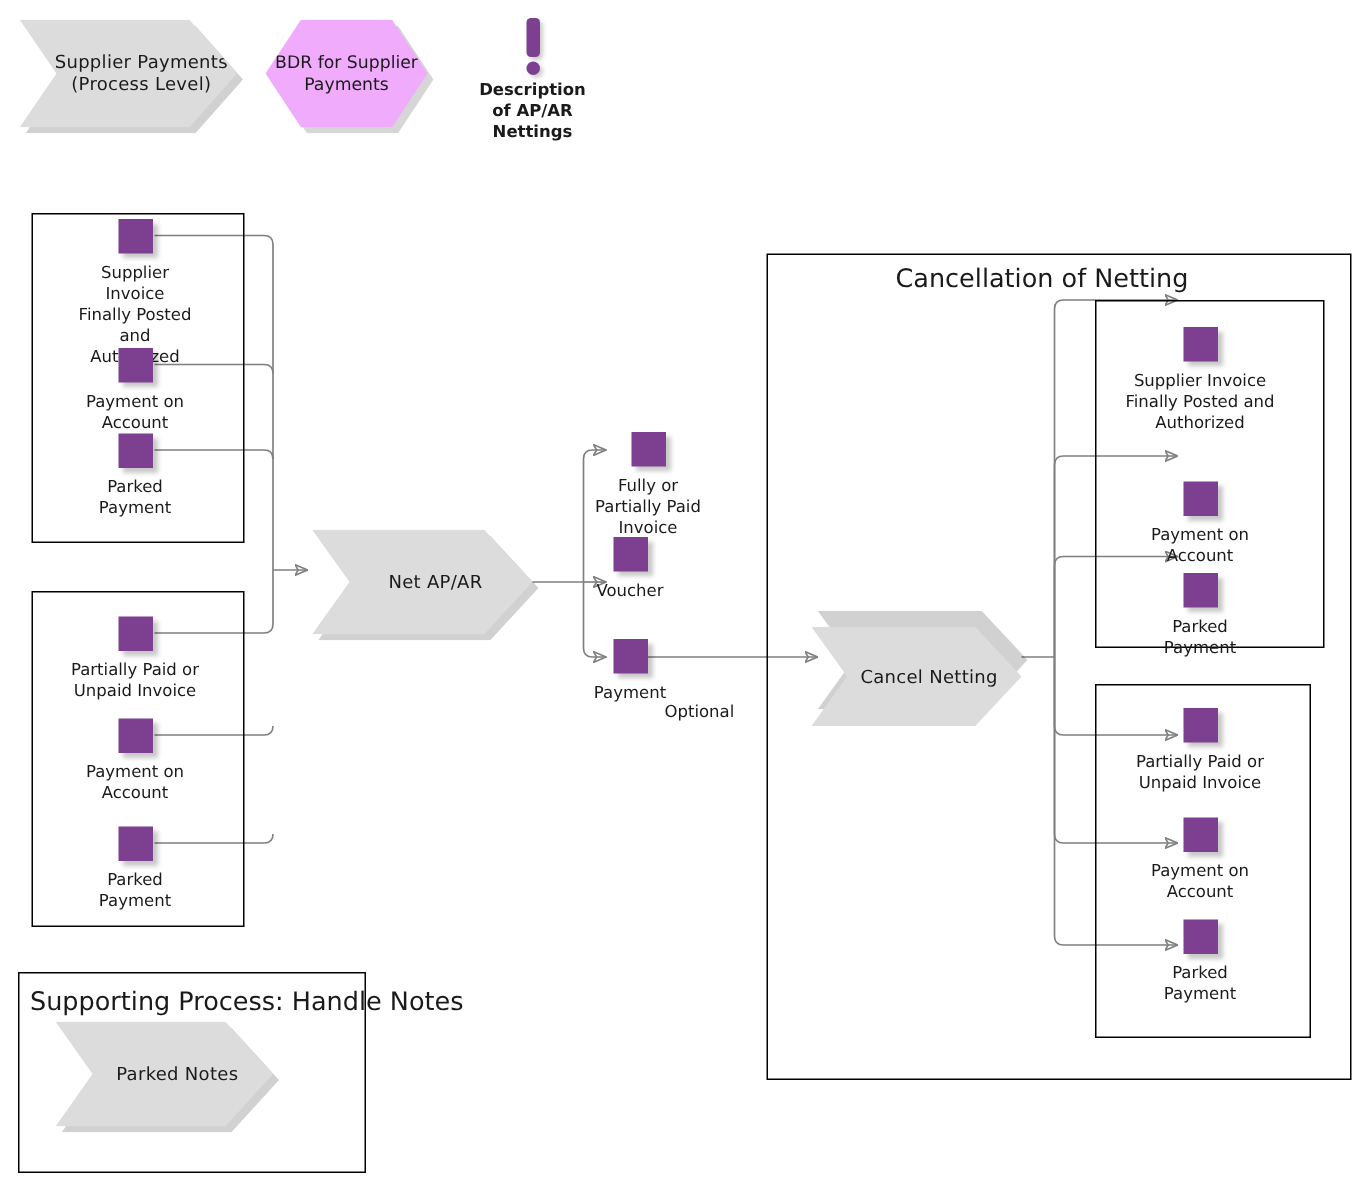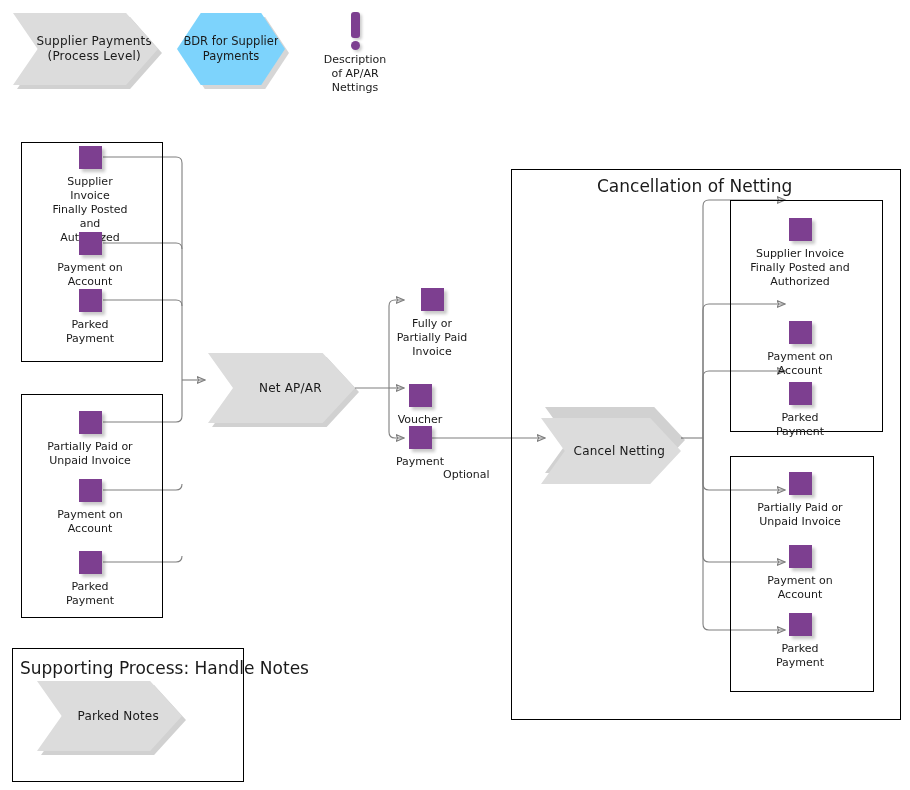--- a/index.html
+++ b/index.html
@@ -32,21 +32,21 @@
   .chev-shadow{
     position:absolute;
     background:rgba(0,0,0,.18);
     clip-path:polygon(0% 0%, 78% 0%, 100% 50%, 78% 100%, 0% 100%, 17% 50%);
     filter:blur(0.4px);
   }
 
   
   .hexa{
     position:absolute;
-    background:#7dd3fc;
+    background:#f0abfc;
     display:flex;align-items:center;justify-content:flex-start;
     text-align:center;color:#1a1a1a;
     font-size:11.5px;line-height:15px;
     clip-path:polygon(22% 0%, 78% 0%, 100% 50%, 78% 100%, 22% 100%, 0% 50%);
   }
   .hexa-shadow{
     position:absolute;background:rgba(0,0,0,.16);
     clip-path:polygon(22% 0%, 78% 0%, 100% 50%, 78% 100%, 22% 100%, 0% 50%);
   }
 
@@ -93,20 +93,21 @@
   .excl .dot{
     width:9px;height:9px;margin:3px auto 0 auto;
     background:#7d3f90;border-radius:50%;
     box-shadow:2px 2px 3px rgba(0,0,0,.2);
   }
   .excl-lbl{
     position:absolute;
     text-align:center;
     font-size:11px;line-height:14px;color:#1a1a1a;
     white-space:pre-line;
+    font-weight:bold;
   }
 
   
   .edgelbl{
     position:absolute;
     font-size:11px;color:#1a1a1a;white-space:nowrap;margin-top:44px;
   }
 </style>
 </head>
 <body>
@@ -211,21 +212,21 @@
   <div class="chev" style="left:208px;top:353px;width:147px;height:70px;justify-content:center;">
     <span class="lbl">Net AP/AR</span>
   </div>
 
   <div class="objnode wide" style="left:377px;top:288px;">
     <div class="objsq"></div>
     <div class="objlbl">Fully or
 Partially Paid
 Invoice</div>
   </div>
-  <div class="objnode wide" style="left:365px;top:384px;">
+  <div class="objnode wide" style="left:365px;top:358px;">
     <div class="objsq"></div>
     <div class="objlbl">Voucher</div>
   </div>
   <div class="objnode wide" style="left:365px;top:426px;">
     <div class="objsq"></div>
     <div class="objlbl">Payment</div>
   </div>
 
   <div class="edgelbl" style="left:443px;top:424px;">Optional</div>
 

